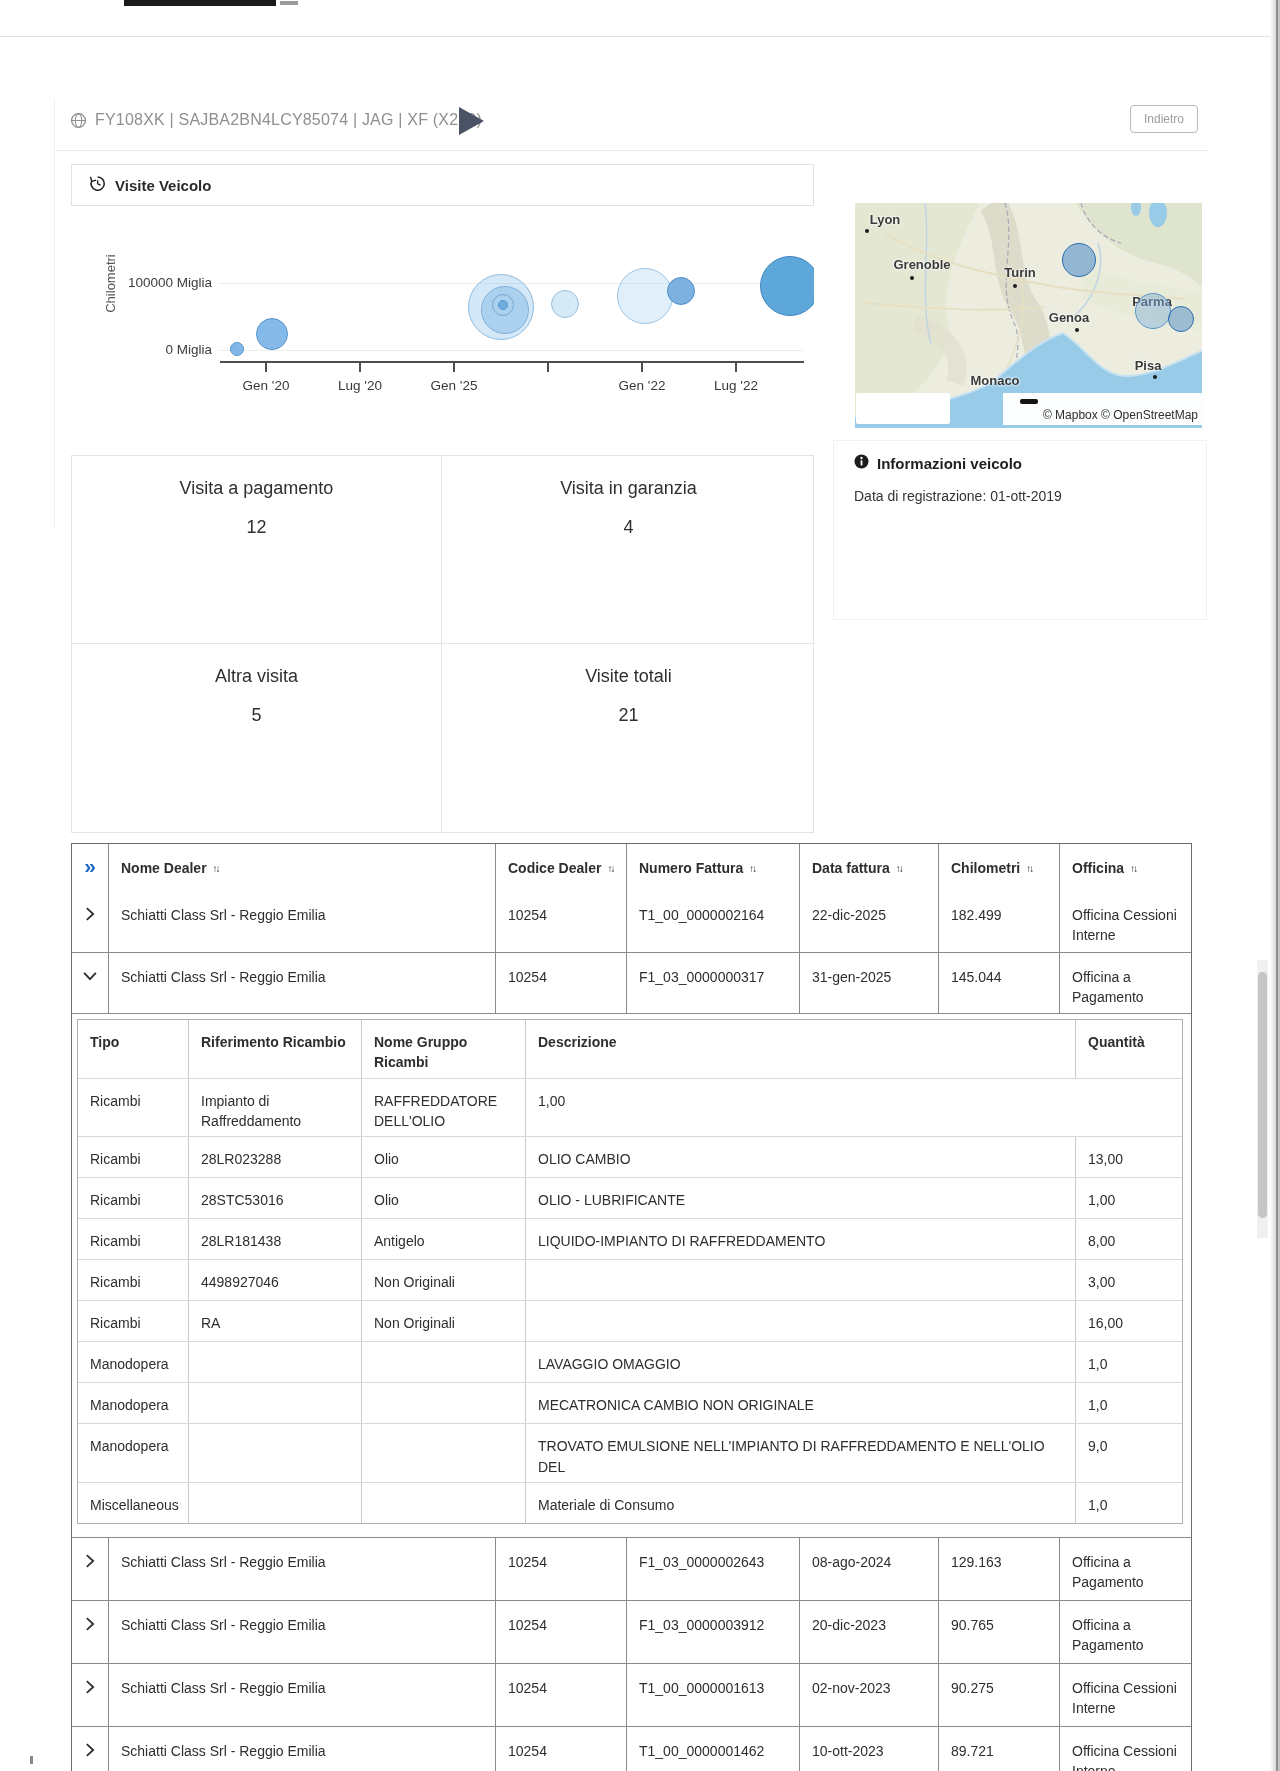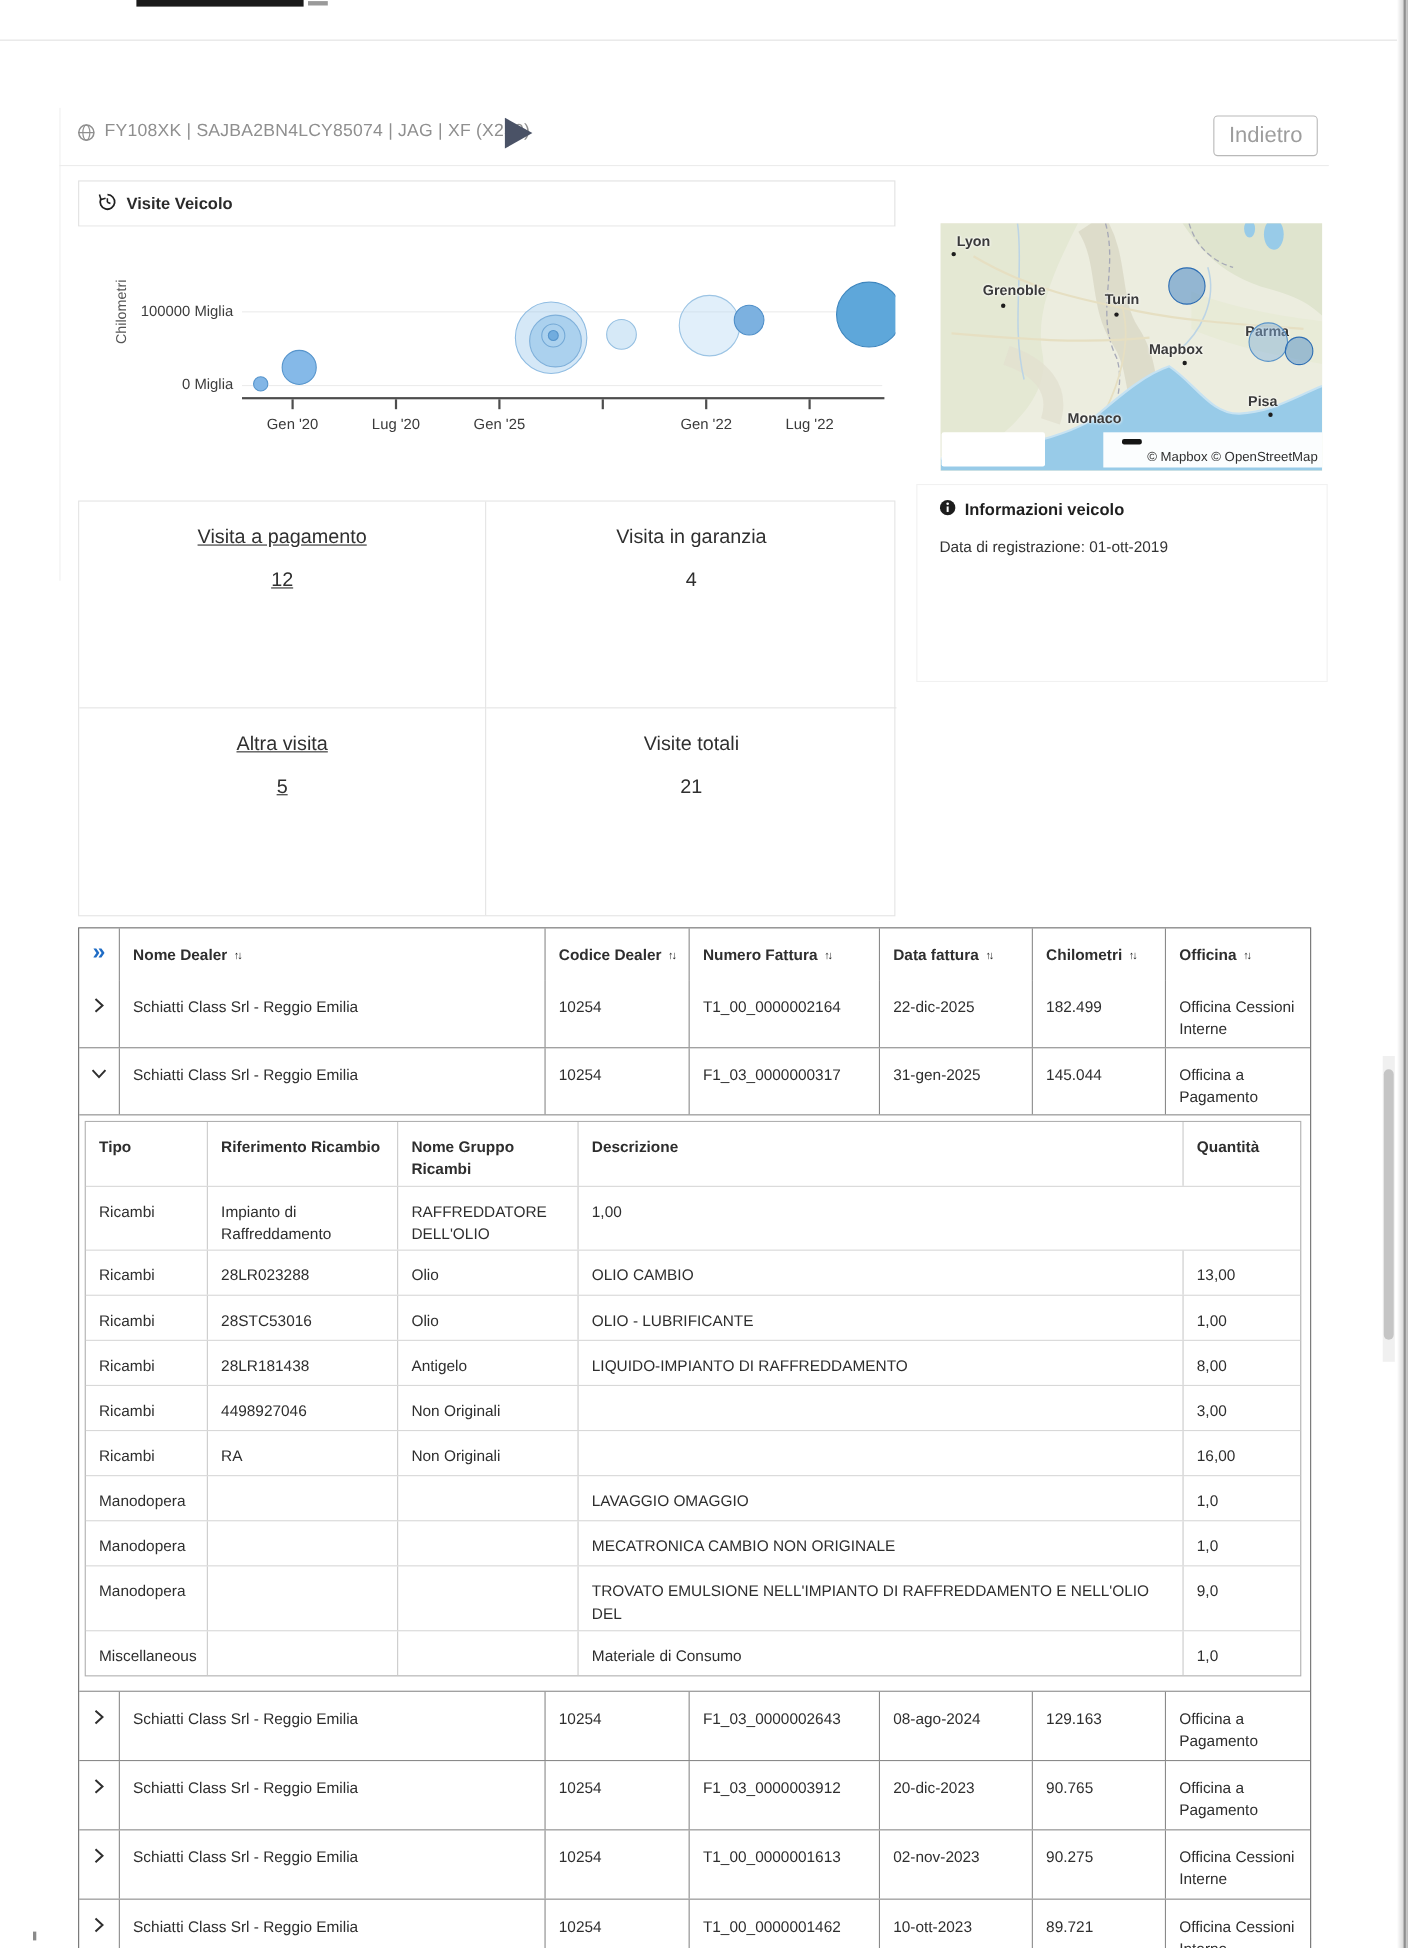--- a/index.html
+++ b/index.html
@@ -15,21 +15,21 @@
   .scan-leftline{position:absolute;left:54px;top:98px;width:1px;height:430px;background:#f0f0f0;}
   .scan-speck{position:absolute;left:30px;top:1756px;width:3px;height:8px;background:#8a8a8a;}
   .bottom-line{position:absolute;left:71px;top:1762px;width:1121px;height:1px;background:#cfcfcf;}
 
   
   .topbar{position:absolute;left:54px;top:98px;width:1154px;height:52px;border-bottom:1px solid #ececec;}
   .globe{position:absolute;left:16px;top:14px;}
   .vehicle-id{position:absolute;left:41px;top:13px;font-size:16px;color:#8f8f8f;letter-spacing:.2px;}
   .play{position:absolute;left:404px;top:8px;}
   .back-btn{position:absolute;right:10px;top:7px;padding:6px 13px;border:1px solid #b9b9b9;border-radius:4px;
-        color:#9d9d9d;font-size:20px;background:#fff;cursor:pointer;}
+        color:#9d9d9d;font-size:12px;background:#fff;cursor:pointer;}
 
   
   .card-title{position:absolute;height:42px;border:1px solid #e2e2e2;display:flex;align-items:center;gap:9px;
         padding-left:17px;box-sizing:border-box;font-weight:bold;font-size:15px;color:#2b2b2b;background:#fff;}
   .chart-title{left:71px;top:164px;width:743px;}
   .dealer-title{left:842px;top:164px;width:360px;}
 
   
   .chart-root{position:absolute;left:71px;top:206px;width:743px;height:202px;overflow:hidden;background:#fff;}
   .ylab{position:absolute;left:-21px;top:70px;width:120px;text-align:center;transform:rotate(-90deg);
@@ -52,21 +52,21 @@
   .map-marker{position:absolute;border-radius:50%;box-sizing:border-box;transform:translate(-50%,-50%);}
   .map-white-left{position:absolute;left:1px;top:190px;width:94px;height:31px;background:#fff;border-radius:2px;}
   .map-attr-bg{position:absolute;left:148px;top:190px;width:199px;height:32px;background:rgba(255,255,255,.96);}
   .map-scale{position:absolute;left:165px;top:196px;width:18px;height:5px;background:#141414;border-radius:2px;}
   .map-attr{position:absolute;right:4px;top:205px;font-size:12px;color:#2e2e2e;}
 
   
   .stats-grid{position:absolute;left:71px;top:455px;width:743px;display:grid;
         grid-template-columns:370px 373px;grid-template-rows:188px 188px;border:1px solid #e4e4e4;box-sizing:border-box;}
   .stat-cell{box-sizing:border-box;}
-  .stat-cell.cl{border-right:1px solid #e4e4e4;text-decoration:underline;}
+  .stat-cell.cl{border-right:1px solid #e4e4e4;}
   .stat-cell.rt{border-bottom:1px solid #e4e4e4;}
   .stat-label{text-align:center;margin-top:22px;font-size:18px;color:#2f2f2f;}
   .stat-value{text-align:center;margin-top:18px;font-size:18px;color:#2f2f2f;}
 
   
   .info-panel{position:absolute;left:833px;top:440px;width:374px;height:180px;border:1px solid #f1f1f1;
         padding:13px 0 0 20px;box-sizing:border-box;}
   .info-title{font-weight:bold;font-size:15px;display:flex;gap:8px;align-items:center;color:#1f1f1f;}
   .info-reg{margin-top:16px;font-size:14px;color:#333;}
 
@@ -195,21 +195,21 @@
       <ellipse cx="281" cy="5" rx="5" ry="8" fill="#98cbe8"></ellipse>
     </svg>
     <div id="map-dynamic">
         <div class="map-city" style="left: 30px; top: 16px;">Lyon</div>
         <div class="map-dot" style="left: 12px; top: 28px;"></div>
         <div class="map-city" style="left: 67px; top: 61px;">Grenoble</div>
         <div class="map-dot" style="left: 57px; top: 75px;"></div>
         <div class="map-city" style="left: 165px; top: 69px;">Turin</div>
         <div class="map-dot" style="left: 160px; top: 83px;"></div>
         <div class="map-city" style="left: 297px; top: 98px;">Parma</div>
-        <div class="map-city" style="left: 214px; top: 114px;">Mapbox</div>
+        <div class="map-city" style="left: 214px; top: 114px;">Genoa</div>
         <div class="map-dot" style="left: 222px; top: 127px;"></div>
         <div class="map-city" style="left: 140px; top: 177px;">Monaco</div>
         <div class="map-city" style="left: 293px; top: 162px;">Pisa</div>
         <div class="map-dot" style="left: 300px; top: 174px;"></div>
         <div class="map-marker" style="left: 224px; top: 57px; width: 34px; height: 34px; background: rgba(74, 136, 198, 0.55); border: 1.5px solid rgb(45, 109, 179);"></div>
         <div class="map-marker" style="left: 298px; top: 108px; width: 36px; height: 36px; background: rgba(128, 176, 220, 0.45); border: 1.5px solid rgb(91, 148, 200);"></div>
         <div class="map-marker" style="left: 326px; top: 116px; width: 26px; height: 26px; background: rgba(80, 142, 200, 0.5); border: 1.5px solid rgb(45, 109, 179);"></div>
       </div>
     <div class="map-white-left"></div>
     <div class="map-attr-bg"></div>

